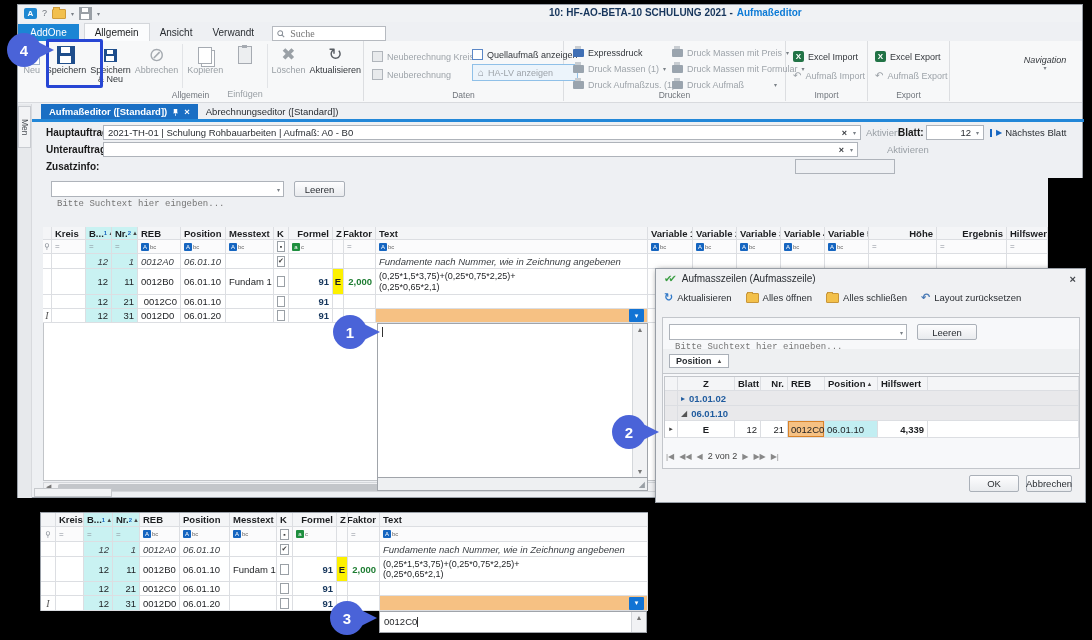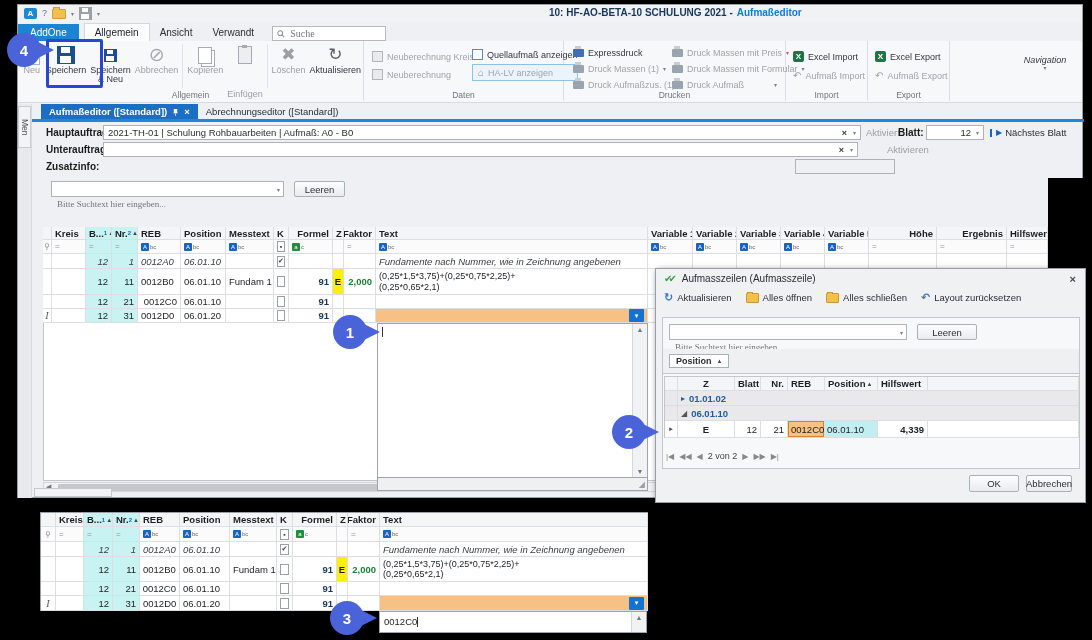--- a/index.html
+++ b/index.html
@@ -75,21 +75,21 @@
   .flabel{font-size:10px;font-weight:bold;color:#1a1a1a;}
   .ffield{position:absolute;height:15px;background:#fff;border:1px solid #aeb3ba;box-sizing:border-box;
           font-size:9.5px;color:#2a2e33;display:flex;align-items:center;padding:0 4px;overflow:hidden;white-space:nowrap;}
   .fx{font-size:9px;font-weight:bold;color:#33373c;margin-left:auto;}
   .fgray{color:#9aa0a6;font-size:9.5px;}
   .playic{color:#1565c0;font-size:8px;}
   .playbar{display:inline-block;width:2px;height:8px;background:#1565c0;margin-right:1px;}
   .linkish{font-size:9.5px;color:#2a2e33;}
   
   .combo{position:absolute;background:#fff;border:1px solid #aeb3ba;box-sizing:border-box;height:16px;display:flex;align-items:center;padding:0 3px;}
-  .combo input{border:none;outline:none;background:transparent;font-size:9px;color:#888;flex:1;font-family:Liberation Serif, serif;margin-top:30px;}
+  .combo input{border:none;outline:none;background:transparent;font-size:9px;color:#888;flex:1;font-family:Liberation Mono, monospace;margin-top:30px;}
   .btn{position:absolute;background:linear-gradient(#fdfdfe,#e9ebee);border:1px solid #aab0b8;border-radius:2px;
        font-size:9.5px;color:#2a2e33;display:flex;align-items:center;justify-content:center;box-sizing:border-box;}
   .hint{font-size:9.5px;color:#30343a;}
   
   .g{display:grid;position:absolute;font-size:9.5px;color:#1c1e21;border-left:1px solid #c2c5c9;border-top:1px solid #c2c5c9;background:#fff;}
   .g .c{border-right:1px solid #dcdee2;border-bottom:1px solid #dcdee2;padding:0 3px;display:flex;align-items:center;
         overflow:hidden;white-space:nowrap;background:#fff;box-sizing:border-box;}
   .hd{background:#f4f5f7 !important;font-weight:bold;}
   .fr{background:#fbfbfc !important;}
   .cy{background:#c9f2f2 !important;}

